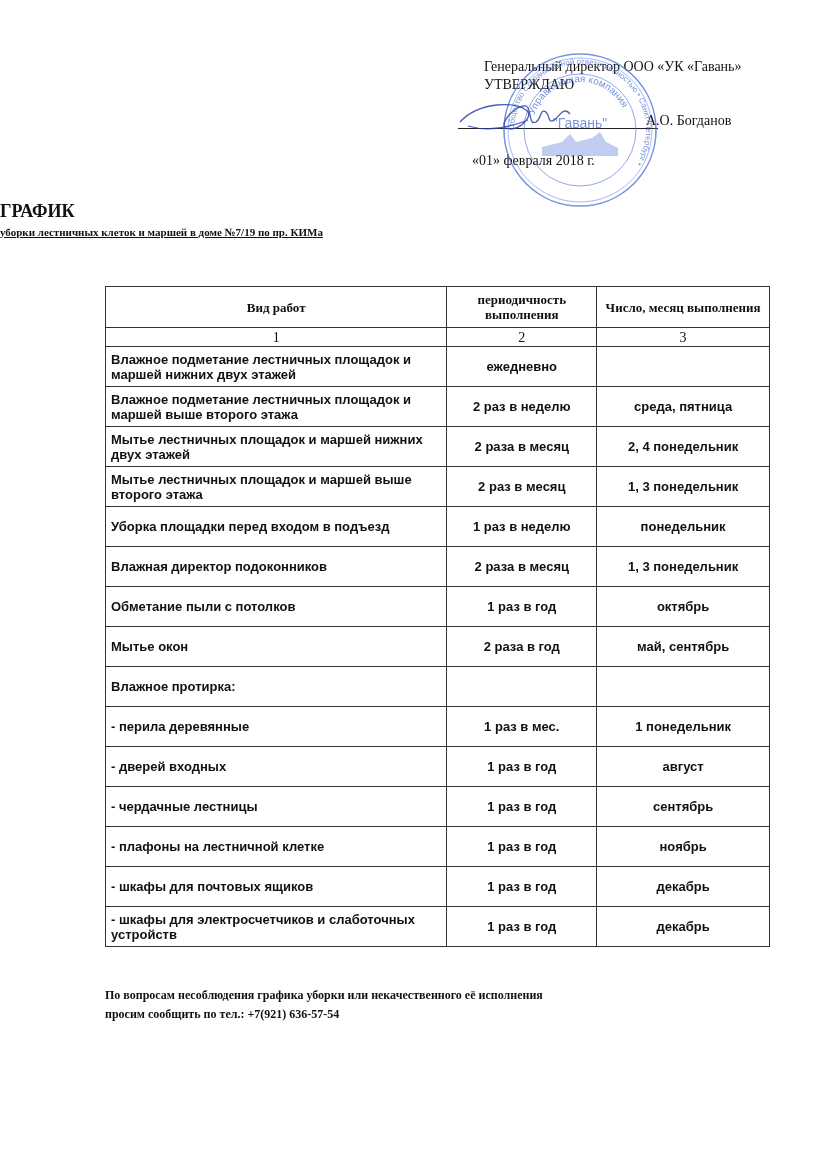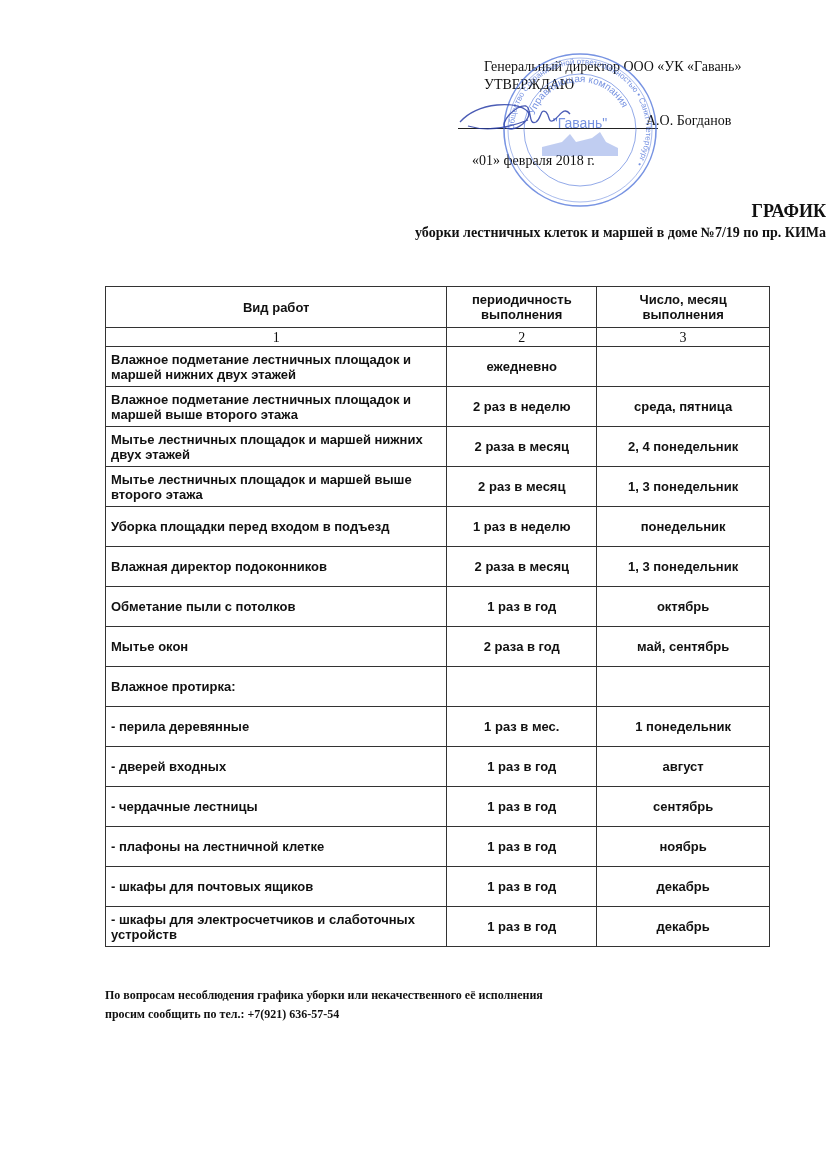--- a/index.html
+++ b/index.html
@@ -9,29 +9,29 @@
   .approval { position: absolute; left: 484px; top: 58px; font-size: 14px; line-height: 18px; }
   .approval .line { white-space: nowrap; }
   .approval .sig-row { position: absolute; left: -26px; top: 54px; width: 290px; }
   .approval .sig-line { position: absolute; left: 0; top: 16px; width: 200px; border-top: 1px solid #222; }
   .approval .sig-name { position: absolute; left: 188px; top: 0; white-space: nowrap; }
   .approval .date { position: absolute; left: -12px; top: 94px; white-space: nowrap; }
 
   .stamp { position: absolute; left: 502px; top: 52px; width: 156px; height: 156px; pointer-events: none; }
   .signature { position: absolute; left: 458px; top: 92px; width: 120px; height: 50px; pointer-events: none; }
 
-  .title-block { position: absolute; left: 0; top: 201px; width: 826px; text-align: right; font-weight: bold; }
+  .title-block { position: absolute; left: 0; top: 201px; width: 826px; text-align: left; font-weight: bold; }
   .title-block .t1 { font-size: 18px; line-height: 21px; }
-  .title-block .t2 { font-size: 14px; line-height: 21px; }
+  .title-block .t2 { font-size: 11px; line-height: 21px; text-decoration: underline; }
   .title-block .t3 { font-size: 17px; line-height: 21px; }
 
   table.schedule { position: absolute; left: 105px; top: 286px; width: 665px; border-collapse: collapse;
                    font-family: "Liberation Sans", "DejaVu Sans", sans-serif; font-stretch: condensed; }
   table.schedule td, table.schedule th { border: 1px solid #333; padding: 0 5px; font-size: 13px; line-height: 15px; }
-  table.schedule th { font-weight: bold; text-align: center; height: 40px; }
+  table.schedule th { font-weight: bold; text-align: center; height: 40px; font-family: Liberation Serif, serif; }
   table.schedule td.num { text-align: center; font-family: "Liberation Serif", serif; font-size: 14px; height: 18px; font-weight: normal; }
   table.schedule td { font-weight: bold; height: 39px; vertical-align: middle; }
   table.schedule td.c1 { text-align: left; }
   table.schedule td.c2, table.schedule td.c3 { text-align: center; }
   col.w1 { width: 342px; } col.w2 { width: 150px; } col.w3 { width: 173px; }
 
   .footer { position: absolute; left: 105px; top: 986px; width: 660px; font-weight: bold;
             font-size: 12px; line-height: 19px; }
 </style>
 </head>

